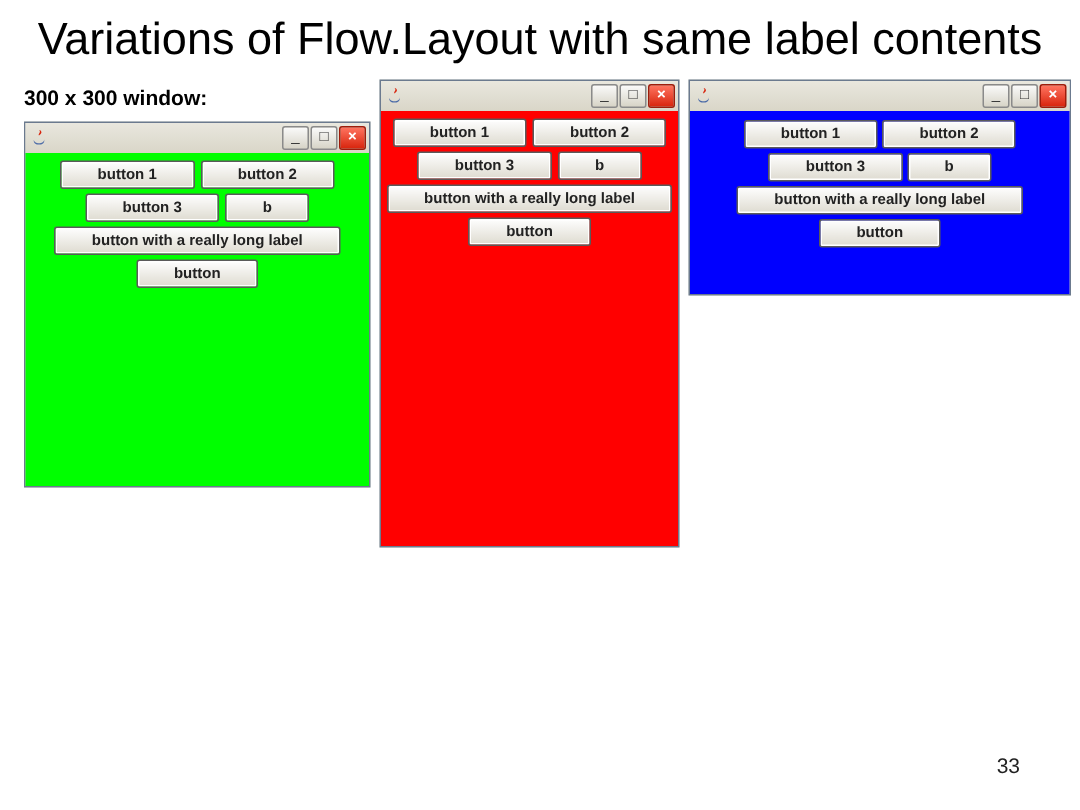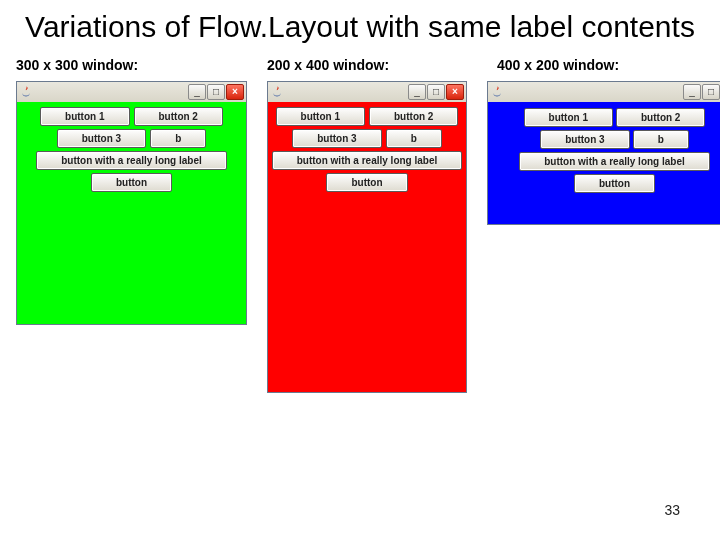--- a/index.html
+++ b/index.html
@@ -13,21 +13,21 @@
     position: relative;
   }
   .slide-title {
     font-size: 30px;
     text-align: center;
     margin: 10px 20px 8px 20px;
     line-height: 1.15;
   }
   .columns {
     display: flex;
-    gap: 20px;
+    gap: 6px;
     padding: 0 16px;
     align-items: flex-start;
   }
   .col {
     display: flex;
     flex-direction: column;
   }
   .col-label {
     font-weight: bold;
     font-size: 14px;
@@ -142,21 +142,20 @@
         <div class="jbtn">button 2</div>
         <div class="jbtn">button 3</div>
         <div class="jbtn">b</div>
         <div class="jbtn">button with a really long label</div>
         <div class="jbtn">button</div>
       </div>
     </div>
   </div>
 
   <div class="col">
-    <div class="col-label">200 x 400 window:</div>
     <div class="jwin w200">
       <div class="titlebar">
         <div class="tb-left">
           <svg class="java-icon" viewBox="0 0 16 16">
             <path d="M4 9c0 2 2 3 4 3s4-1 4-3v1c0 2-2 3-4 3s-4-1-4-3z" fill="#4e6da8"></path>
             <path d="M8 2c2 1-1 3 0 4 1-1 3-2 1-4z" fill="#d8250d"></path>
           </svg>
         </div>
         <div class="tb-buttons">
           <div class="tb-btn">_</div>
@@ -169,21 +168,20 @@
         <div class="jbtn">button 2</div>
         <div class="jbtn">button 3</div>
         <div class="jbtn">b</div>
         <div class="jbtn">button with a really long label</div>
         <div class="jbtn">button</div>
       </div>
     </div>
   </div>
 
   <div class="col">
-    <div class="col-label" style="margin-left:10px">400 x 200 window:</div>
     <div class="jwin w400">
       <div class="titlebar">
         <div class="tb-left">
           <svg class="java-icon" viewBox="0 0 16 16">
             <path d="M4 9c0 2 2 3 4 3s4-1 4-3v1c0 2-2 3-4 3s-4-1-4-3z" fill="#4e6da8"></path>
             <path d="M8 2c2 1-1 3 0 4 1-1 3-2 1-4z" fill="#d8250d"></path>
           </svg>
         </div>
         <div class="tb-buttons">
           <div class="tb-btn">_</div>

